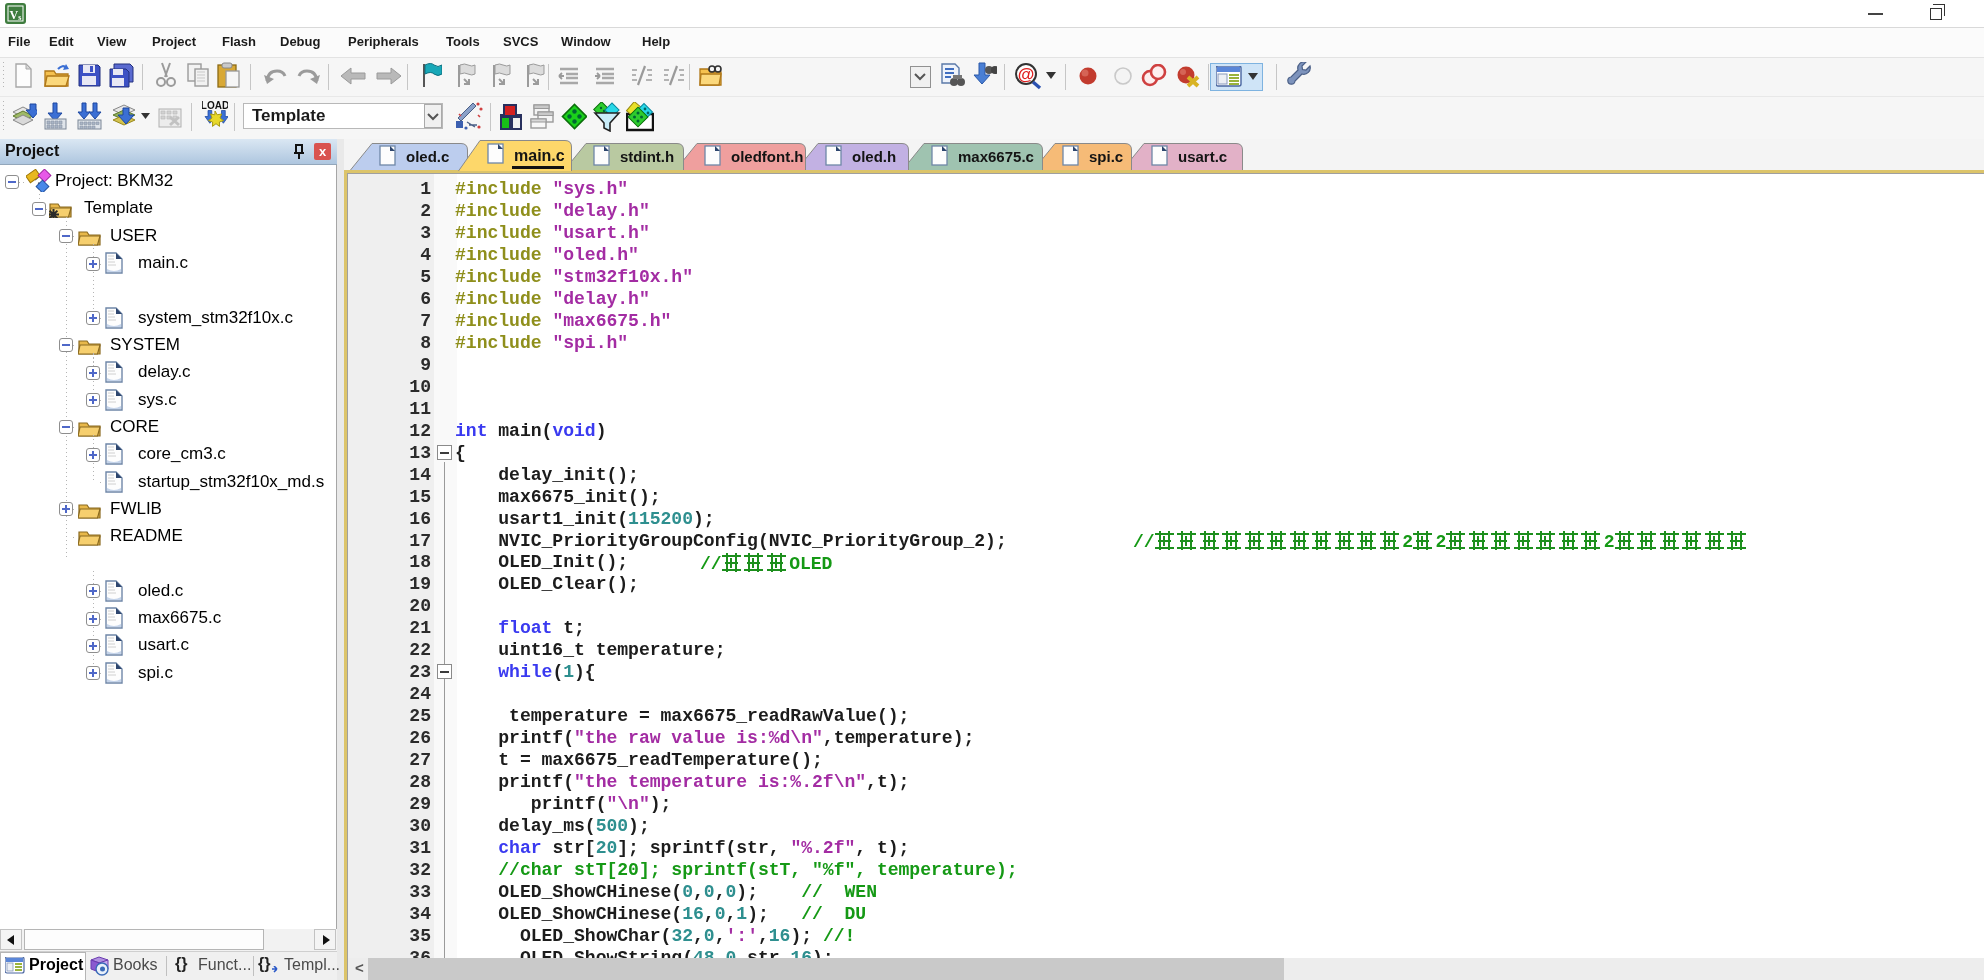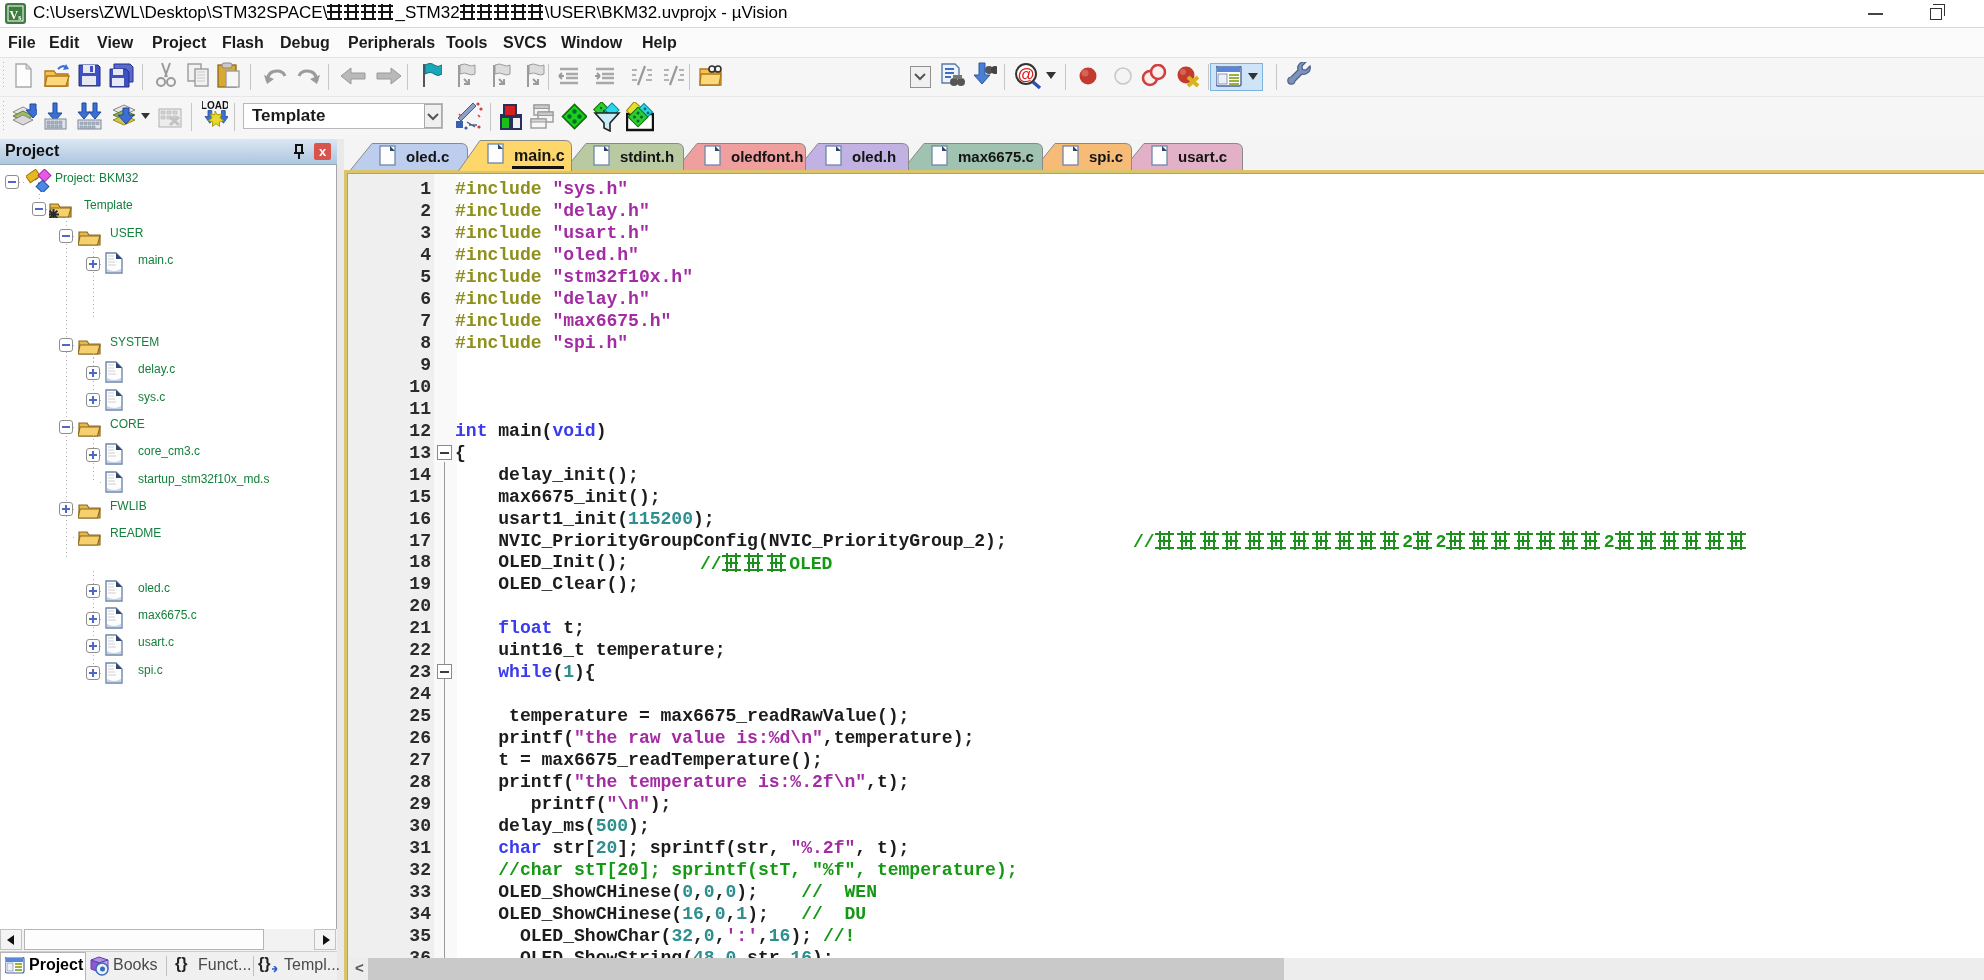--- a/index.html
+++ b/index.html
@@ -1,31 +1,31 @@
 <!DOCTYPE html>
 <html><head><meta charset="utf-8"><style>
 *{margin:0;padding:0;box-sizing:border-box}
 html,body{width:1984px;height:980px;overflow:hidden;font-family:"Liberation Sans",sans-serif;background:#e9e9e9;position:relative}
 #titlebar{position:absolute;left:0;top:0;width:1984px;height:28px;background:#fff;border-bottom:1px solid #d9d9d9}
 #titlebar .txt{position:absolute;left:33px;top:3px;font-size:17px;color:#000;white-space:pre}
 #minbtn{position:absolute;left:1868px;top:13px;width:15px;height:2px;background:#444}
 #restbtn{position:absolute;left:1930px;top:8px;width:12px;height:12px;border:1.5px solid #333;background:#fff}
 #restbtn:before{content:"";position:absolute;left:1.5px;top:-5px;width:11px;height:11px;border:1.5px solid #333;border-bottom:none;border-left:none}
 #menubar{position:absolute;left:0;top:28px;width:1984px;height:30px;background:#fbfbfb;border-bottom:1px solid #e3e3e3}
-#menubar span{position:absolute;top:6px;font-size:16px;font-weight:600;color:#1b1b1b}
+#menubar span{position:absolute;top:6px;font-size:13px;font-weight:600;color:#1b1b1b}
 #tb1{position:absolute;left:0;top:58px;width:1984px;height:39px;background:#f6f6f6;border-bottom:1px solid #e8e8e8}
 #tb2{position:absolute;left:0;top:97px;width:1984px;height:42px;background:#f6f6f6}
 .sep1{position:absolute;width:1px;height:26px;top:64px;background:#c6c6c6}
 .sep2{position:absolute;width:1px;height:28px;top:103px;background:#c6c6c6}
 #lpanel{position:absolute;left:0;top:139px;width:337px;height:841px;background:#fff}
 #lphead{position:absolute;left:0;top:0;width:337px;height:26px;background:linear-gradient(#dae7f3,#aec6df);border-bottom:1px solid #93a7bb}
 #lphead .t{position:absolute;left:5px;top:3px;font-size:16px;font-weight:600;color:#111}
 #lpx{position:absolute;left:314px;top:4px;width:17px;height:17px;background:#d9534f;border-radius:2px;color:#fff;font-size:13px;font-weight:700;text-align:center;line-height:17px;font-family:"Liberation Sans"}
 #tree{position:absolute;left:0;top:26px;width:337px;height:764px;background:#fff;border-right:1px solid #a6a6a6;overflow:hidden}
-.trow{position:absolute;height:27px;font-size:12px;color:#15803d;white-space:nowrap}
+.trow{position:absolute;height:27px;font-size:17px;color:#000000;white-space:nowrap}
 .ebox{position:absolute;width:14px;height:14px;background:#fff;border:1px solid #8e8e8e;border-radius:3px;z-index:2}
 .ebox i{position:absolute;left:2px;top:5px;width:8px;height:2px;background:#4f68c8}
 .ebox.plus b{position:absolute;left:5px;top:2px;width:2px;height:8px;background:#4f68c8}
 .vdot{position:absolute;width:1px;background-image:repeating-linear-gradient(#b5b5b5 0 1.5px,transparent 1.5px 4px)}
 .hdot{position:absolute;height:1px;background-image:repeating-linear-gradient(90deg,#b5b5b5 0 1.5px,transparent 1.5px 4px)}
 #lph{position:absolute;left:0;top:790px;width:337px;height:22px;background:#f2f2f2}
 #lphthumb{position:absolute;left:24px;top:0px;width:240px;height:21px;background:#fdfdfd;border:1px solid #b5b5b5}
 .arrbox{position:absolute;top:0px;width:22px;height:21px;background:#f4f4f4;border:1px solid #c2c2c2}
 .tri-l{position:absolute;left:6px;top:5px;width:0;height:0;border:5px solid transparent;border-right:7px solid #111;border-left:none}
 .tri-r{position:absolute;left:8px;top:5px;width:0;height:0;border:5px solid transparent;border-left:7px solid #111;border-right:none}
@@ -46,21 +46,20 @@
 .fold{position:absolute;width:15px;height:15px;background:#fff;border:1px solid #8a8a8a;z-index:3}
 .fold i{position:absolute;left:2px;top:6px;width:9px;height:1.5px;background:#3c3c3c}
 .ticon{position:absolute}
 </style></head><body>
 <div id="titlebar">
 <svg class="ticon" style="left:5px;top:3px" width="21" height="21">
       <rect x="0" y="0" width="21" height="21" rx="3" fill="#3f7d3f"></rect>
       <rect x="3" y="3" width="15" height="15" fill="none" stroke="#fff" stroke-width="1"></rect>
       <text x="10.5" y="16" font-size="12" font-weight="bold" fill="#fff" text-anchor="middle" font-family="Liberation Serif">V<tspan font-size="8" dy="1">s</tspan></text>
     </svg>
-<div class="txt">C:\Users\ZWL\Desktop\STM32SPACE\<span class="cj cjb"></span><span class="cj cjb"></span><span class="cj cjb"></span><span class="cj cjb"></span>_STM32<span class="cj cjb"></span><span class="cj cjb"></span><span class="cj cjb"></span><span class="cj cjb"></span><span class="cj cjb"></span>\USER\BKM32.uvprojx - µVision</div>
 <div id="minbtn"></div>
     <div id="restbtn"></div>
 </div>
 <div id="menubar">
     <span style="left:8px">File</span>
     <span style="left:49px">Edit</span>
     <span style="left:97px">View</span>
     <span style="left:152px">Project</span>
     <span style="left:222px">Flash</span>
     <span style="left:280px">Debug</span>
@@ -378,20 +377,34 @@
           <b></b>
         </div>
         <div class="hdot" style="left:100px;top:13.5px;width:4px"></div>
         <svg class="ticon" style="left:105px;top:2px" width="18" height="22">
           <path d="M1 1 h10 l6 6 v14 h-16 z" fill="#fdfdfd" stroke="#6f87a8" stroke-width="1.4"></path>
           <path d="M11 1 l6 6 h-6 z" fill="#2e466e"></path>
           <path d="M2 20 h14 l0 -3 q-7 4 -14 0 z" fill="#c5d4ea"></path>
           <path d="M3 4 h6 M3 7 h6 M3 10 h7 M3 13 h8" stroke="#d0d0d0" stroke-width="1"></path>
         </svg>
         <span style="position:absolute;left:138px;top:3px">main.c</span>
+      </div>
+      <div class="trow" style="left:0;top:139.6px;width:337px">
+        <div class="ebox plus" style="left:86px;top:6.5px">
+          <i></i>
+          <b></b>
+        </div>
+        <div class="hdot" style="left:100px;top:13.5px;width:4px"></div>
+        <svg class="ticon" style="left:105px;top:2px" width="18" height="22">
+          <path d="M1 1 h10 l6 6 v14 h-16 z" fill="#fdfdfd" stroke="#6f87a8" stroke-width="1.4"></path>
+          <path d="M11 1 l6 6 h-6 z" fill="#2e466e"></path>
+          <path d="M2 20 h14 l0 -3 q-7 4 -14 0 z" fill="#c5d4ea"></path>
+          <path d="M3 4 h6 M3 7 h6 M3 10 h7 M3 13 h8" stroke="#d0d0d0" stroke-width="1"></path>
+        </svg>
+        <span style="position:absolute;left:138px;top:3px">system_stm32f10x.c</span>
       </div>
       <div class="trow" style="left:0;top:166.9px;width:337px">
         <div class="ebox" style="left:59px;top:6.5px">
           <i></i>
         </div>
         <div class="hdot" style="left:73px;top:13.5px;width:4px"></div>
         <svg class="ticon" style="left:78px;top:4px" width="23" height="19">
           <path d="M1 5 h8 l2 3 h11 v10 h-21 z" fill="#e8b84a" stroke="#8a6a20" stroke-width="1.2"></path>
           <path d="M2 9 h20 l-2.5 9 h-19.5 z" fill="#f6cf6e" stroke="#8a6a20" stroke-width="1.2"></path>
         </svg>

